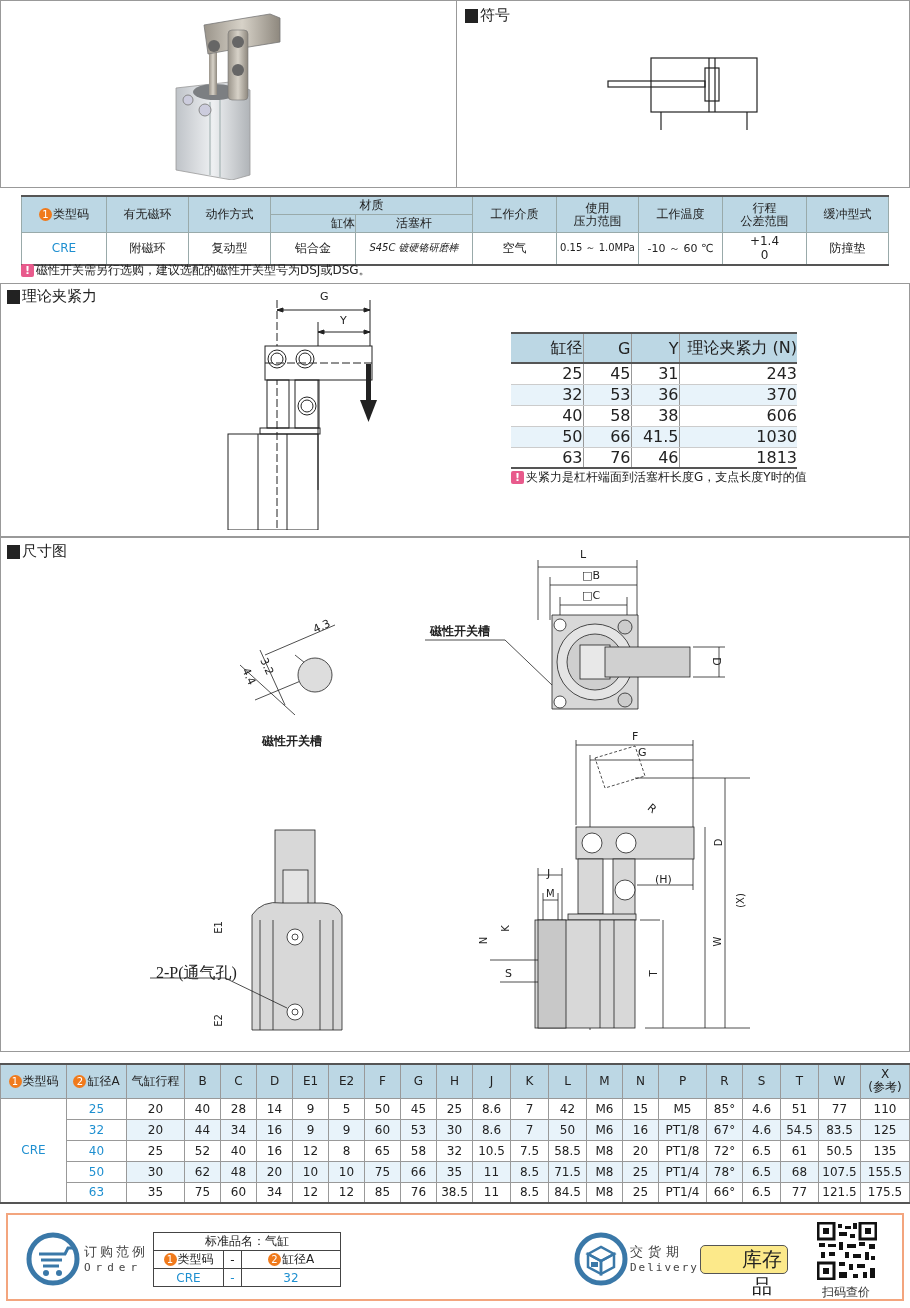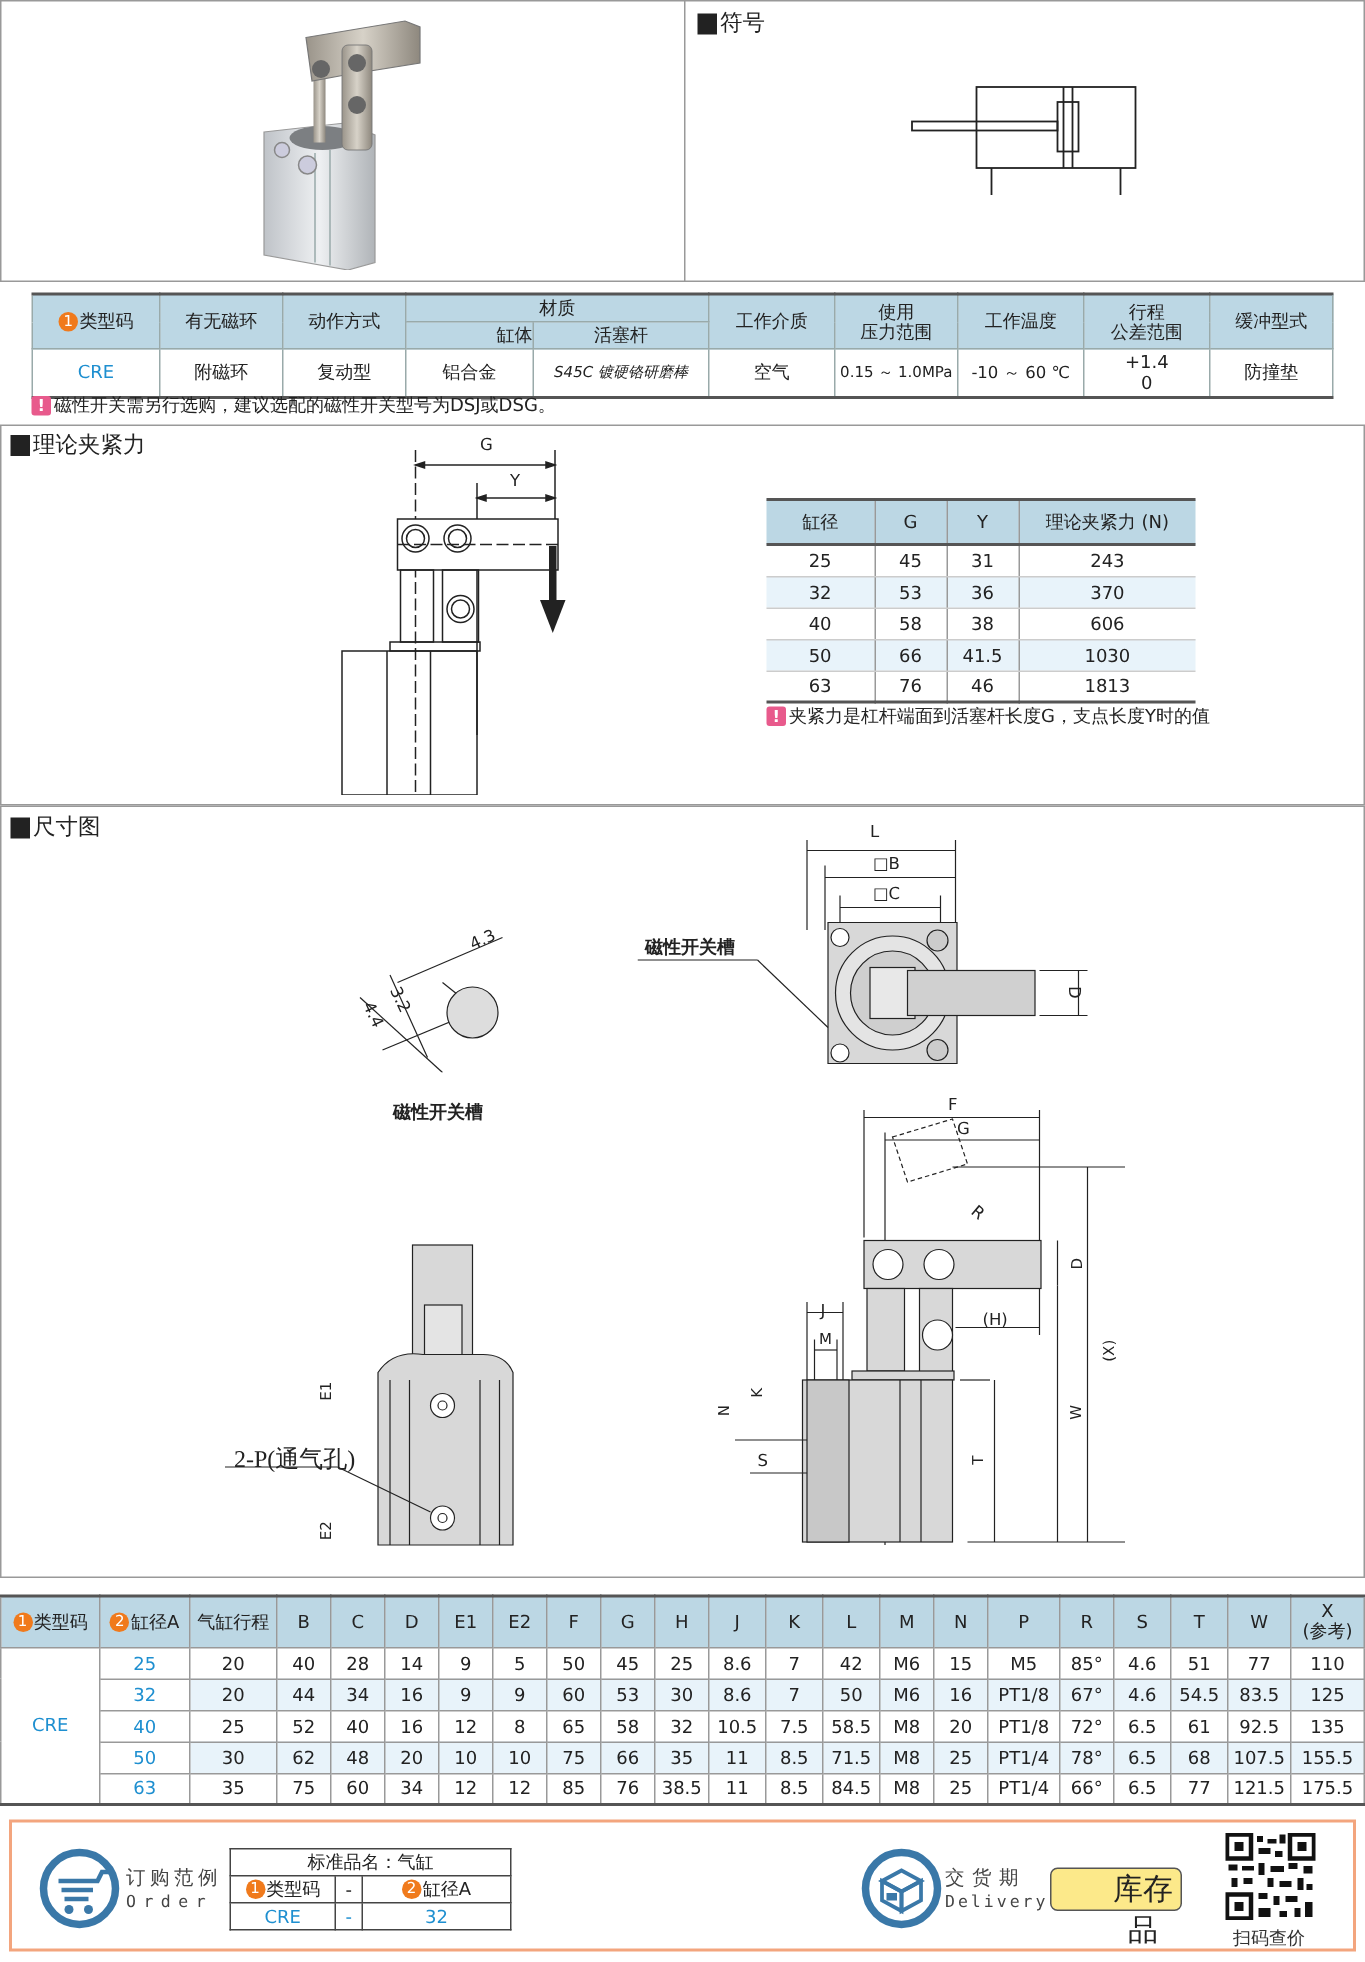--- a/index.html
+++ b/index.html
@@ -8,21 +8,21 @@
   .sec-title { position: absolute; font-size: 15px; color: #222; display: flex; align-items: center; }
   .sec-title .sq { display: inline-block; width: 13px; height: 14px; background: #222; margin-right: 2px; }
   table { border-collapse: collapse; }
   .spec td, .spec th { font-size: 12px; text-align: center; border: 1px solid #9aa; font-weight: normal; }
   .spec th { background: #bcd7e4; }
   .spec { border-top: 2px solid #555; border-bottom: 2px solid #555; }
   .blue { color: #1e8fd0; }
   .circ { display: inline-block; width: 13px; height: 13px; border-radius: 50%; background: #f07a1c; color: #fff; font-size: 10px; line-height: 13px; text-align: center; margin-right: 1px; vertical-align: middle; }
   .note { position: absolute; font-size: 12px; display: flex; align-items: center; }
   .note .bang { display: inline-block; width: 13px; height: 13px; background: #e85a8c; color: #fff; font-size: 11px; line-height: 13px; text-align: center; border-radius: 2px; margin-right: 2px; font-weight: bold; }
-  .force td, .force th { font-size: 12px; text-align: center; border-right: 1px solid #999; font-weight: normal; height: 21px; }
+  .force td, .force th { font-size: 16px; text-align: right; border-right: 1px solid #999; font-weight: normal; height: 21px; }
   .force th { background: #bcd7e4; height: 30px; border-bottom: 2px solid #555; }
   .force td:last-child, .force th:last-child { border-right: none; }
   .force tr.alt td { background: #e8f3fa; }
   .force { border-top: 2px solid #555; border-bottom: 2px solid #555; }
   .force tr td { border-bottom: 1px solid #ccc; }
   .dim td, .dim th { font-size: 12px; text-align: center; border: 1px solid #999; font-weight: normal; height: 21px; }
   .dim th { background: #bcd7e4; height: 34px; }
   .dim tr.alt td.v { background: #e8f3fa; }
   .dim { border-top: 2px solid #555; border-bottom: 2px solid #555; }
   .order-box { position: absolute; left: 6px; top: 1213px; width: 898px; height: 88px; border: 2px solid #f3a57e; }
@@ -420,21 +420,21 @@
         <td class="v">32</td>
         <td class="v">10.5</td>
         <td class="v">7.5</td>
         <td class="v">58.5</td>
         <td class="v">M8</td>
         <td class="v">20</td>
         <td class="v">PT1/8</td>
         <td class="v">72°</td>
         <td class="v">6.5</td>
         <td class="v">61</td>
-        <td class="v">92.5</td>
+        <td class="v">50.5</td>
         <td class="v">135</td>
   </tr>
   <tr class="alt">
     <td class="blue">50</td>
     <td class="v">30</td>
         <td class="v">62</td>
         <td class="v">48</td>
         <td class="v">20</td>
         <td class="v">10</td>
         <td class="v">10</td>

